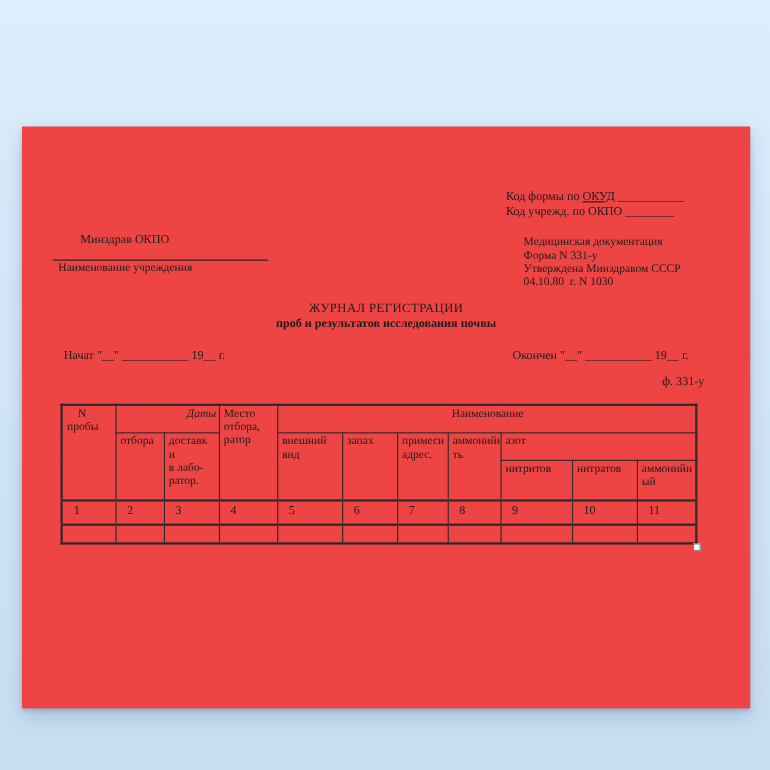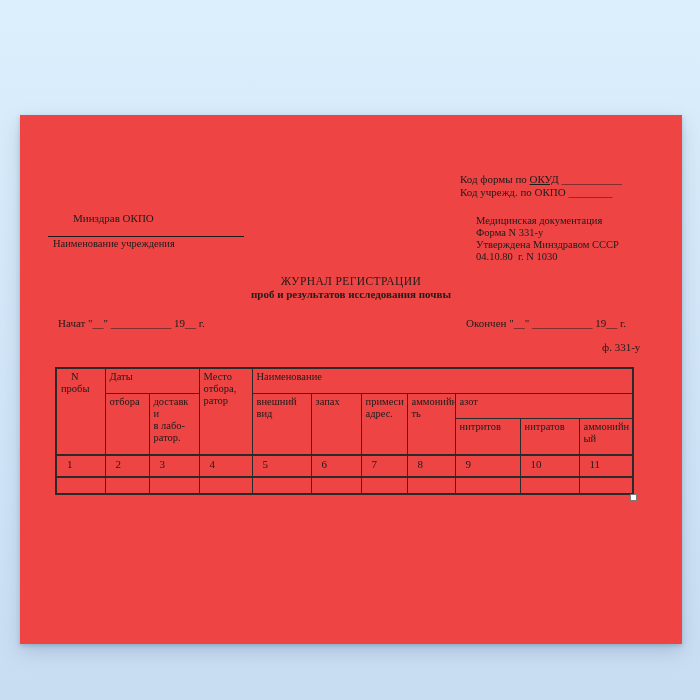--- a/index.html
+++ b/index.html
@@ -49,22 +49,22 @@
     border:1px solid #2a2a2a;
     vertical-align:top;
     font-size:10.5px; line-height:12px;
     padding:2px 2px 0 4px;
     overflow:hidden;
   }
   tr.h1 td { height:25px; }
   tr.h2 td { height:25px; }
   tr.h3 td { height:37px; }
   .pre { white-space:pre-line; }
-  td.c-daty { text-align:left; padding-right:30px; }
-  td.c-naim { padding-right:155px;font-family:Liberation Serif, serif; }
+  td.c-daty { text-align:right; padding-right:30px;font-style:italic; }
+  td.c-naim { text-align:center; padding-right:155px;font-family:Liberation Serif, serif; }
   td.c-azot { padding-left:28px; }
   td.c-nproby { padding-left:6px; }
   td.c-nproby .first { padding-left:10px; }
   tr.num-row td { height:22px; border-top:2px solid #2a2a2a; border-bottom:2px solid #2a2a2a; padding-left:10px; font-size:11px; }
   tr.empty-row td { height:17px; }
 
   .resize-handle {
     position:absolute; left:610px; top:379px; width:7px; height:7px;
     background:#fff; border:1px solid #7a7a7a;
   }

